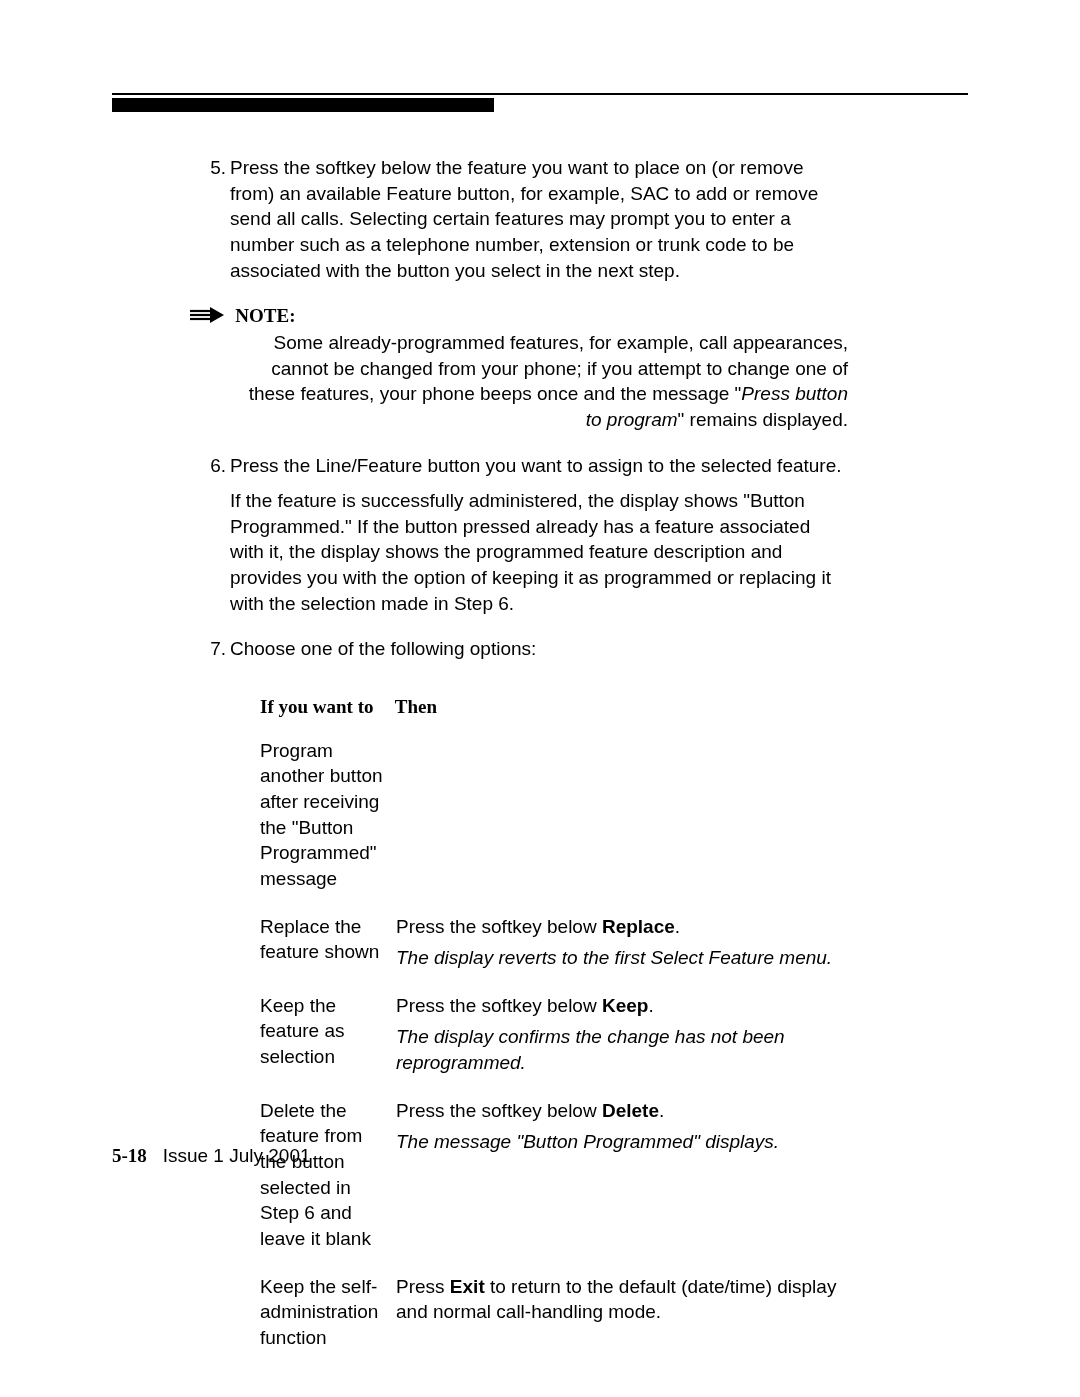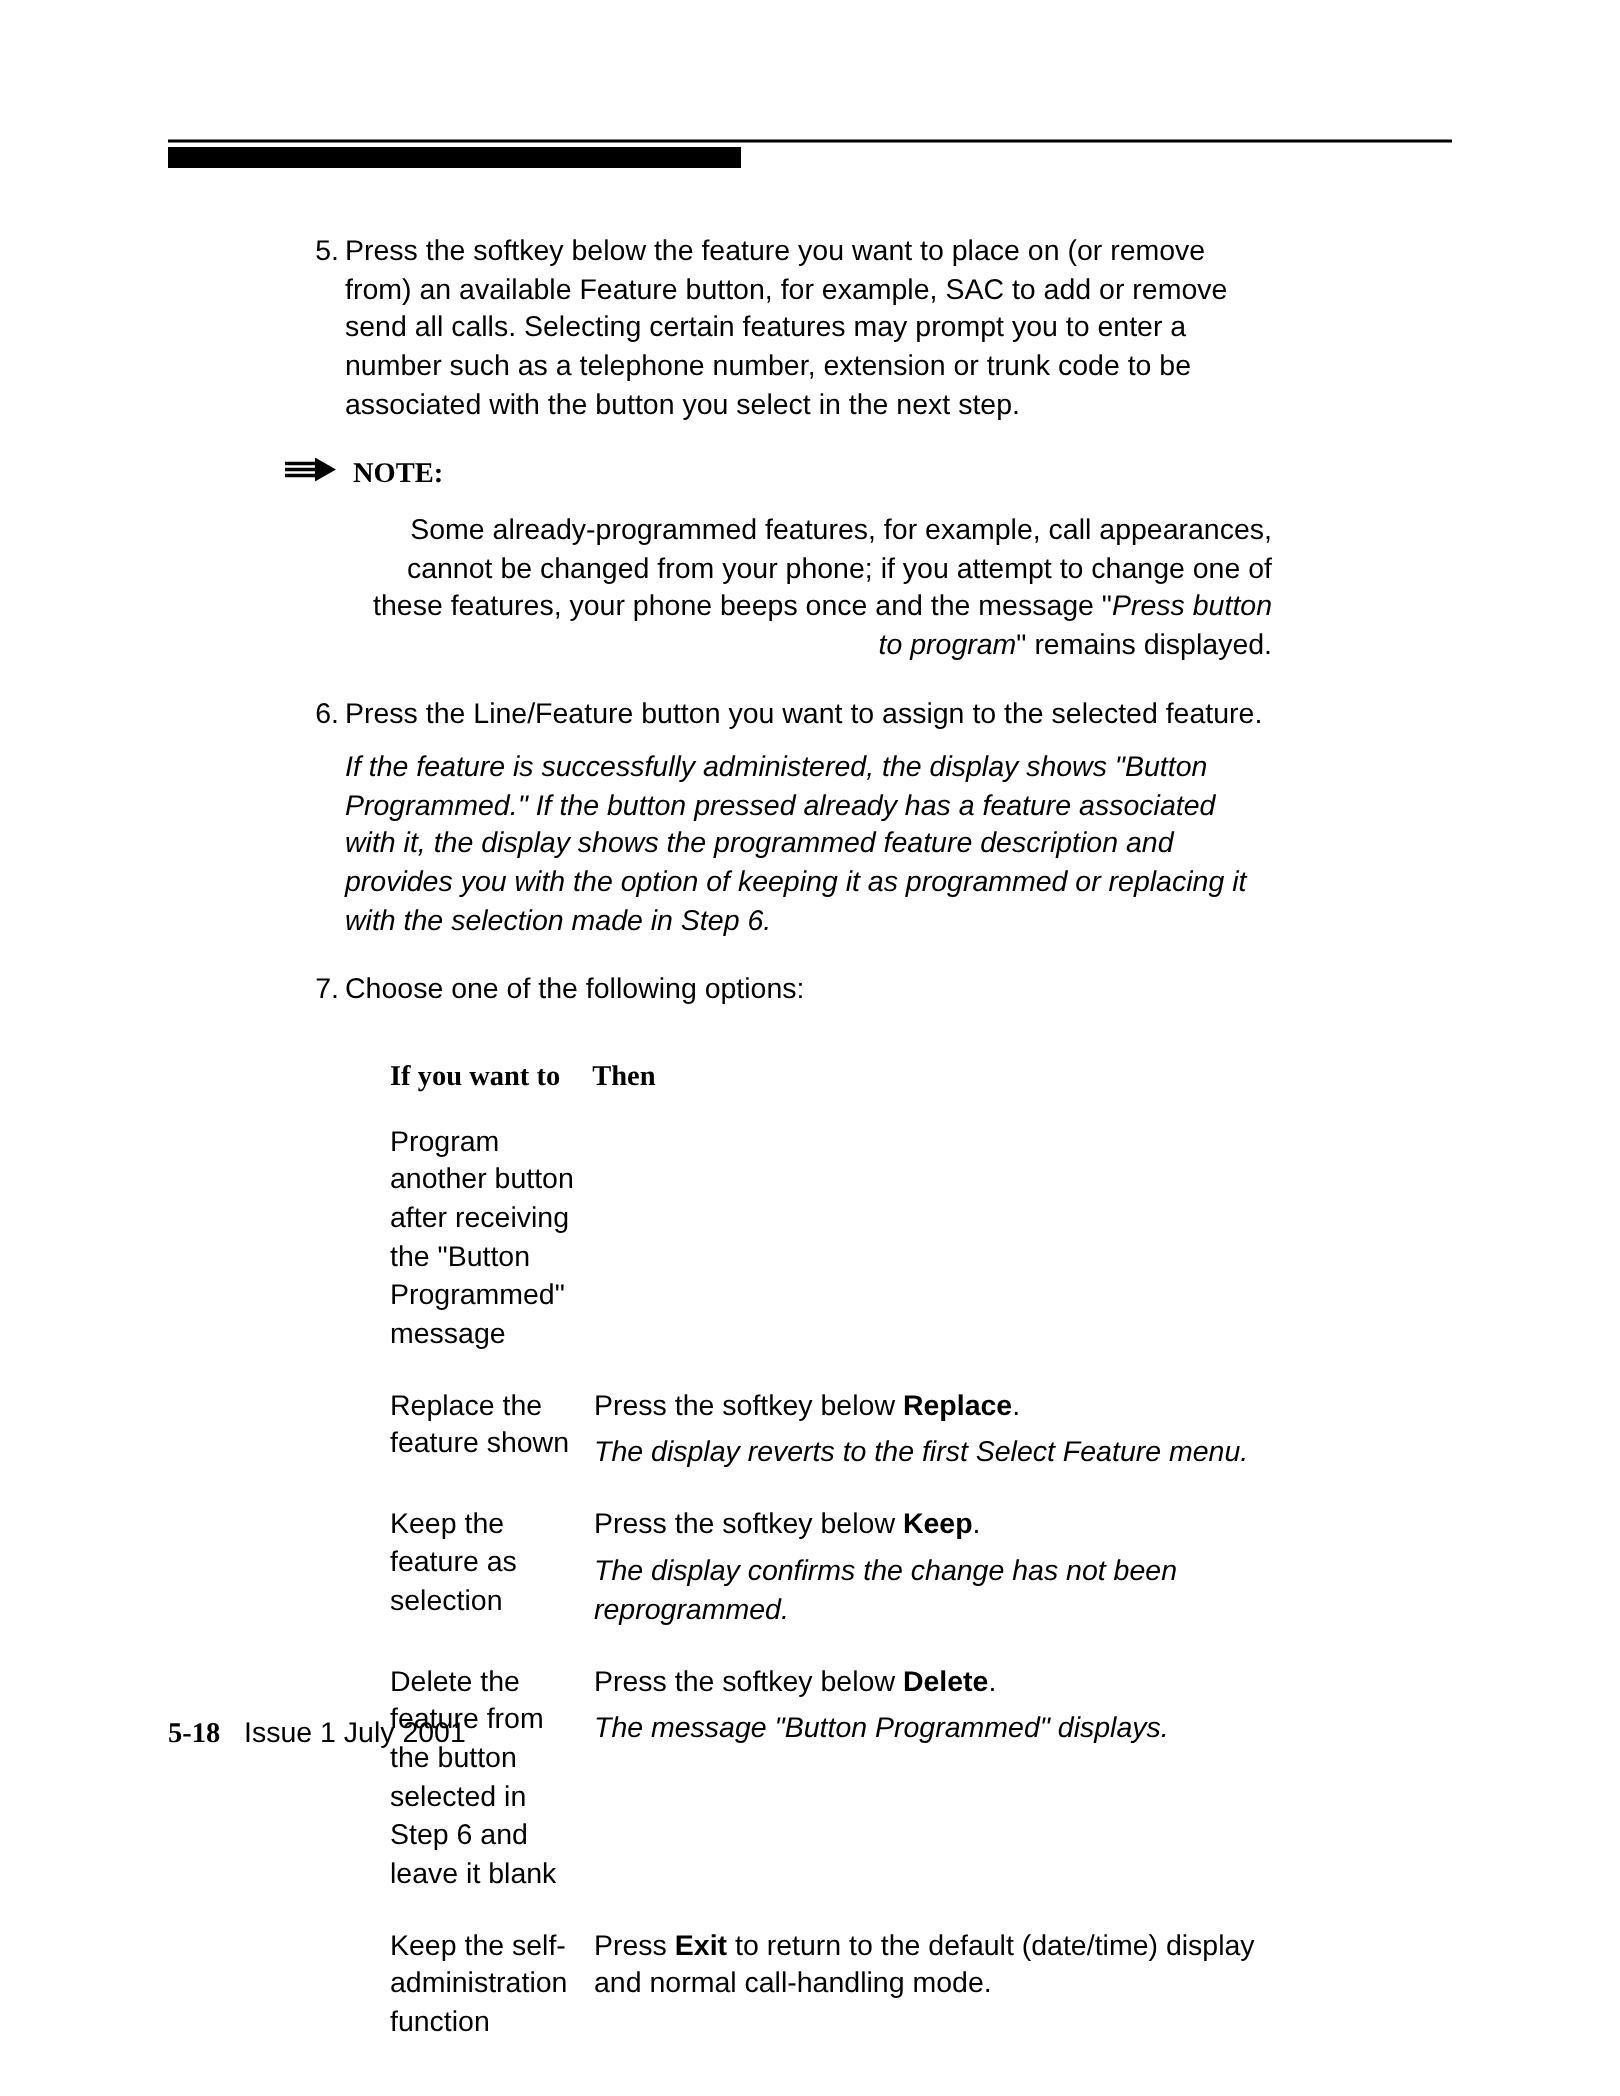--- a/index.html
+++ b/index.html
@@ -47,42 +47,41 @@
   }
   .li .num {
     position: absolute;
     left: -28px;
     width: 24px;
     text-align: right;
   }
   .note-row {
     position: relative;
     margin-top: 20px;
-    margin-bottom: 12px;
+    margin-bottom: 0;
     left: -40px; 
   }
   .note-icon {
     display: inline-block;
     vertical-align: middle;
     margin-right: 6px;
   }
   .note-label {
     font-family: "Times New Roman", Times, serif;
     font-weight: bold;
     font-size: 19px;
   }
   .note-body {
     margin-bottom: 20px;
     text-align: right;
   }
   .note-body .ital {
     font-style: italic;
   }
   .result {
-    font-style: italic;
     margin-top: 0;
     margin-bottom: 20px;
   }
   .options-table {
     margin-left: 30px;
     margin-top: 32px;
   }
   .opt-head {
     font-family: "Times New Roman", Times, serif;
     font-weight: bold;

